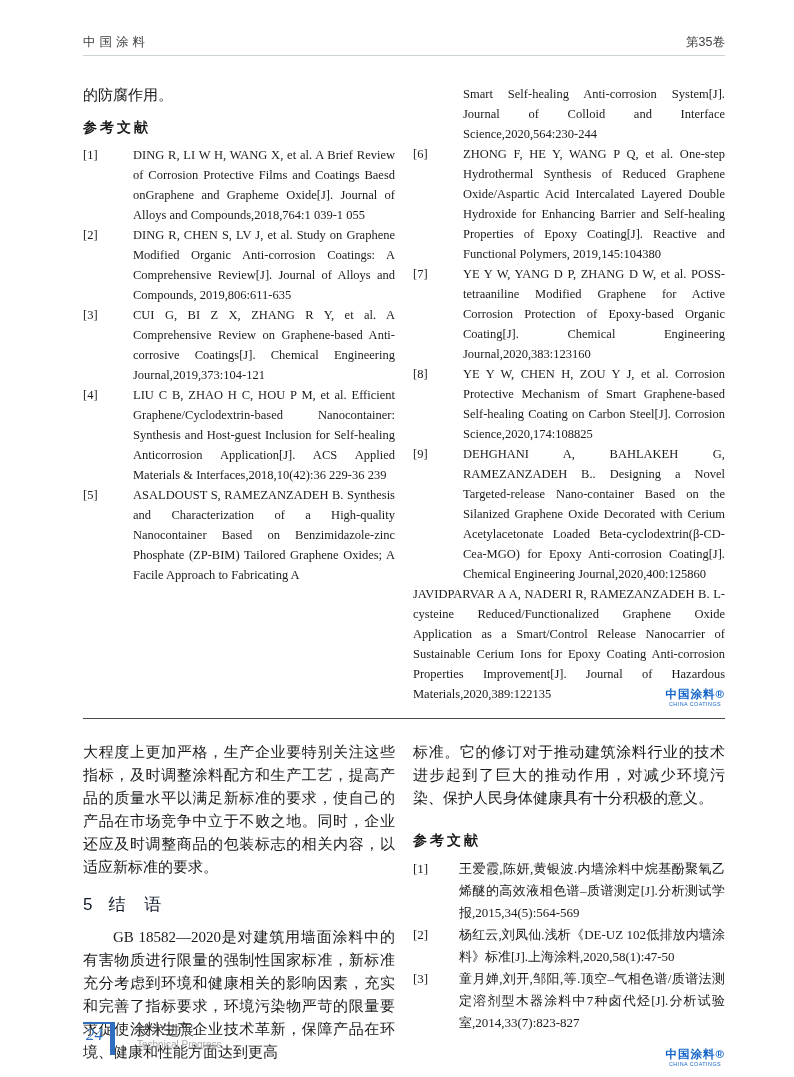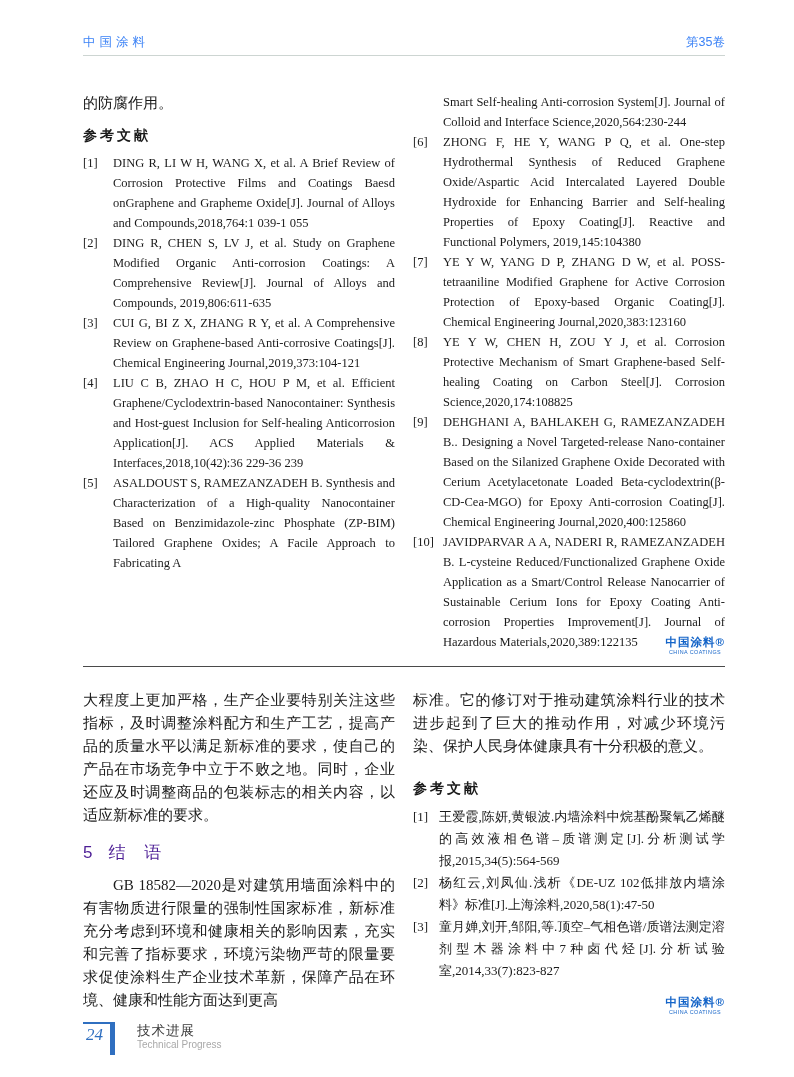--- a/index.html
+++ b/index.html
@@ -10,64 +10,64 @@
     font-family: "Liberation Serif", "DejaVu Serif", serif;
     color: #1a1a1a;
   }
   .content { padding: 0 69px 0 83px; }
 
   
   .run-head {
     display: flex; justify-content: space-between; align-items: flex-end;
     margin-top: 34px; padding-bottom: 4px;
     border-bottom: 1px solid #cdd5d2;
-    color: #3b82f6; font-size: 12.5px;
+    color: #404040; font-size: 12.5px;
     font-family: "Liberation Sans", "DejaVu Sans", sans-serif;
   }
   .run-head .jn { letter-spacing: 4px; }
 
   
   .cols { display: grid; grid-template-columns: 1fr 1fr; column-gap: 18px; }
 
   .cjk-para {
     font-size: 15px; line-height: 23px; text-align: justify;
     font-family: "Liberation Serif", "DejaVu Serif", serif;
   }
   .indent { text-indent: 2em; }
 
   .refs-heading {
     text-align: left; font-weight: bold; font-size: 14px;
     letter-spacing: 3px; margin: 12px 0 8px 0;
   }
 
-  .ref-row { display: flex; font-size: 12.5px; line-height: 20px; }
+  .ref-row { display: flex; font-size: 12.5px; line-height: 20px; gap: 20px; }
   .ref-num { width: 30px; flex-shrink: 0; }
   .ref-text { flex: 1; text-align: justify; }
 
   .cn-ref .ref-row { font-size: 13px; line-height: 22px; }
   .cn-ref .ref-num { width: 26px; }
 
-  .top-cols { margin-top: 36px; }
+  .top-cols { margin-top: 28px; }
   .top-right { position: relative; }
 
   
   .logo { text-align: right; width: 78px;
     font-family: "Liberation Sans", "DejaVu Sans", sans-serif; }
   .logo-cn { color: #1464c8; font-weight: bold; font-size: 11.5px; letter-spacing: 1px; line-height: 12px; }
   .logo-en { color: #1464c8; font-size: 6px; letter-spacing: 0.5px; line-height: 8px; transform: scale(0.9); }
   .logo-abs { position: absolute; right: 0; bottom: -4px; }
 
   
   .separator { border-top: 1.5px solid #4a4a4a; margin-top: 14px; }
   .continued { font-size: 13px; margin-top: 14px; }
 
   .bottom-cols { margin-top: 22px; }
 
   .section-heading {
-    color: #4c1d95; font-size: 17px; margin: 14px 0 10px 0;
+    color: #0f172a; font-size: 17px; margin: 14px 0 10px 0;
     font-family: "Liberation Sans", "DejaVu Sans", sans-serif;
   }
   .section-heading .sec-num { margin-right: 16px; }
   .section-heading .sec-title { word-spacing: 14px; }
 
   .bot-right-logo { margin-top: 14px; margin-left: auto; }
 
   
   .footer {
     position: absolute; left: 83px; top: 1022px;
@@ -142,21 +142,20 @@
         </div>
         <div class="ref-row">
           <span class="ref-num">[8]</span>
           <span class="ref-text">YE Y W, CHEN H, ZOU Y J, et al. Corrosion Protective Mechanism of Smart Graphene-based Self-healing Coating on Carbon Steel[J]. Corrosion Science,2020,174:108825</span>
         </div>
         <div class="ref-row">
           <span class="ref-num">[9]</span>
           <span class="ref-text">DEHGHANI A, BAHLAKEH G, RAMEZANZADEH B.. Designing a Novel Targeted-release Nano-container Based on the Silanized Graphene Oxide Decorated with Cerium Acetylacetonate Loaded Beta-cyclodextrin(β-CD-Cea-MGO) for Epoxy Anti-corrosion Coating[J]. Chemical Engineering Journal,2020,400:125860</span>
         </div>
         <div class="ref-row">
-          <span class="ref-num">[10]</span>
           <span class="ref-text">JAVIDPARVAR A A, NADERI R, RAMEZANZADEH B. L-cysteine Reduced/Functionalized Graphene Oxide Application as a Smart/Control Release Nanocarrier of Sustainable Cerium Ions for Epoxy Coating Anti-corrosion Properties Improvement[J]. Journal of Hazardous Materials,2020,389:122135</span>
         </div>
         <div class="logo logo-abs">
           <div class="logo-cn">中国涂料®</div>
           <div class="logo-en">CHINA COATINGS</div>
         </div>
       </div>
     </div>
 
     <div class="separator"></div>

